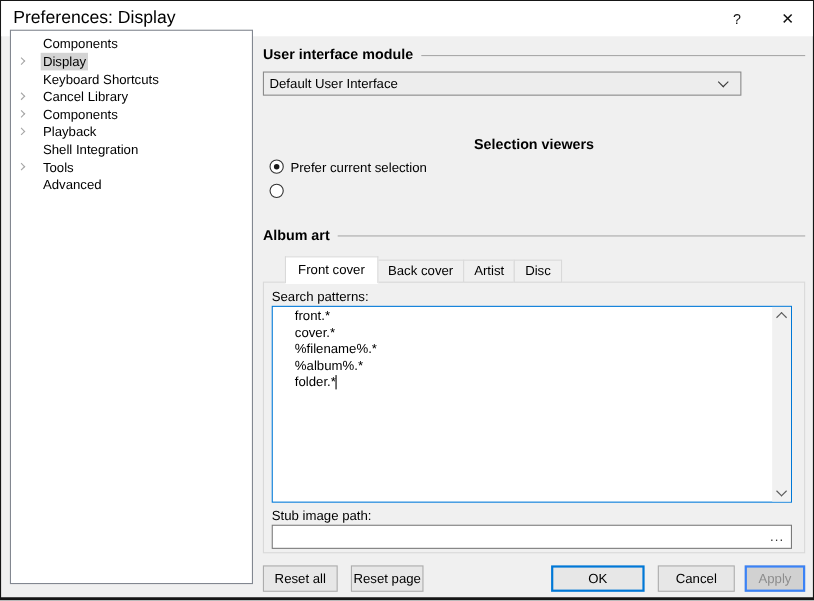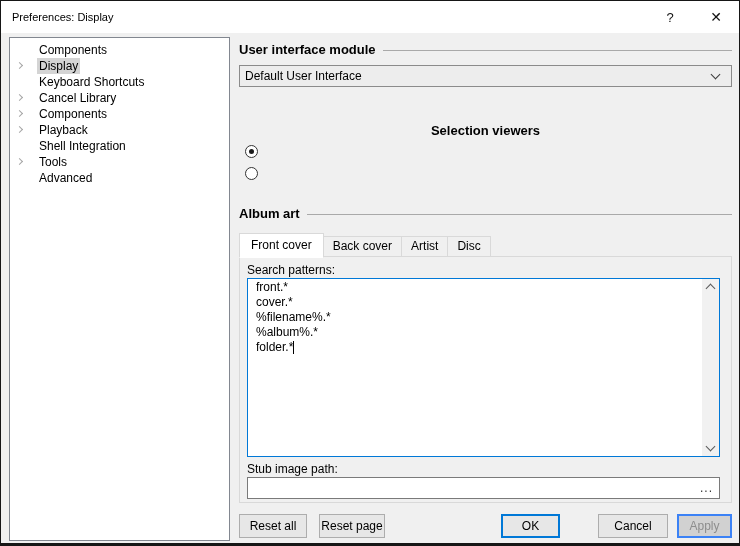--- a/index.html
+++ b/index.html
@@ -4,51 +4,51 @@
 <style>
   * { box-sizing: border-box; margin: 0; padding: 0; }
   html,body { width:740px; height:546px; background:#f0f0f0; font-family:"Liberation Sans", sans-serif; }
   .window {
     position:relative; width:740px; height:546px; background:#f0f0f0;
     border:1px solid #161616; border-bottom:3px solid #161616; overflow:hidden;
     font-size:12px; color:#000;
   }
   
   .titlebar { position:absolute; left:0; top:0; right:0; height:32px; background:#ffffff; display:flex; align-items:center; }
-  .title-text { padding-left:11px; font-size:11px; color:#000; }
+  .title-text { padding-left:11px; font-size:16px; color:#000; }
   .titlebar-spacer { flex:1; }
   .tb-btn { width:46px; height:32px; display:flex; align-items:center; justify-content:center; font-size:14px; color:#111; cursor:default; }
   .tb-btn.help { font-size:13px; }
   
-  .tree { position:absolute; left:8px; top:36px; width:221px; height:504px; background:#fff; border:1px solid #828790; padding-top:4px; }
+  .tree { position:absolute; left:8px; top:26px; width:221px; height:504px; background:#fff; border:1px solid #828790; padding-top:4px; }
   .tree-item { position:relative; height:16px; line-height:16px; padding-left:29px; white-space:nowrap; }
   .chev-right { position:absolute; left:7px; top:5px; width:5px; height:5px; border-top:1px solid #a6a6a6; border-right:1px solid #a6a6a6; transform:rotate(45deg); }
   .tlabel { display:inline-block; padding:0 2px; margin-left:-2px; }
   .tree-item.selected .tlabel { background:#d4d4d4; }
   
   .sect { position:absolute; left:238px; width:493px; height:16px; display:flex; align-items:center; }
   .sect b { font-size:13px; font-weight:bold; white-space:nowrap; }
   .sect .rule { flex:1; height:1px; background:#a9a9a9; margin-left:7px; margin-top:2px; }
   
-  .dropdown { position:absolute; left:238px; top:64px; width:493px; height:22px; background:#ededed; border:1px solid #8b8b8b; display:flex; align-items:center; }
+  .dropdown { position:absolute; left:238px; top:64px; width:435px; height:22px; background:#ededed; border:1px solid #8b8b8b; display:flex; align-items:center; }
   .dropdown .dd-text { padding-left:5px; flex:1; }
   .dd-chev { width:7px; height:7px; border-right:1px solid #3c3c3c; border-bottom:1px solid #3c3c3c; transform:rotate(45deg); margin-right:12px; margin-top:-3px; }
   
   .radio-row { position:absolute; left:244px; height:15px; display:flex; align-items:center; }
   .radio { width:13px; height:13px; border:1px solid #333; border-radius:50%; background:#fff; margin-right:6px; position:relative; flex:none; }
   .radio.on::after { content:""; position:absolute; left:3px; top:3px; width:5px; height:5px; border-radius:50%; background:#1a1a1a; }
   
   .tabstrip { position:absolute; left:238px; top:231px; height:25px; display:flex; align-items:flex-end; z-index:2; }
   .tab { border:1px solid #d9d9d9; background:#f0f0f0; height:21px; padding:2px 9px 0 9px; margin-right:-1px; white-space:nowrap; }
-  .tab.active { background:#ffffff; height:25px; padding:4px 11px 0 11px; border-bottom:1px solid #ffffff; margin-bottom:-1px; z-index:3; position:relative; }
+  .tab.active { background:#ffffff; height:25px; padding:4px 11px 0 11px; border-bottom:1px solid #ffffff; margin-bottom:-1px; z-index:3; position:relative;margin-left:20px; }
   
   .panel { position:absolute; left:238px; top:255px; width:493px; height:247px; border:1px solid #d9d9d9; background:#f0f0f0; z-index:1; }
   .panel-label { position:absolute; left:7px; }
   .editor { position:absolute; left:7px; top:21px; width:473px; height:179px; background:#fff; border:1px solid #0078d7; display:flex; }
-  .editor-text { flex:1; padding:1px 8px; white-space:pre; overflow:hidden; line-height:15px; }
+  .editor-text { flex:1; padding:1px 20px; white-space:pre; overflow:hidden; line-height:15px; }
   .caret { display:inline-block; width:1px; height:13px; background:#000; vertical-align:text-bottom; }
   .vscroll { width:17px; background:#f1f1f1; display:flex; flex-direction:column; justify-content:space-between; align-items:center; padding:6px 0; }
   .chev-up { width:7px; height:7px; border-left:1.5px solid #5a5a5a; border-top:1.5px solid #5a5a5a; transform:rotate(45deg); }
   .chev-down { width:7px; height:7px; border-right:1.5px solid #5a5a5a; border-bottom:1.5px solid #5a5a5a; transform:rotate(45deg); }
   .path-input { position:absolute; left:7px; top:220px; width:473px; height:22px; background:#fff; border:1px solid #7a7a7a; display:flex; align-items:center; }
   .path-value { flex:1; padding-left:4px; }
   .browse-dots { padding-right:6px; color:#333; letter-spacing:1px; }
   
   .btn { position:absolute; top:513px; height:24px; background:#e7e7e7; border:1px solid #adadad; display:flex; align-items:center; justify-content:center; font-size:12px; color:#000; cursor:default; }
   .btn.default { border:2px solid #0078d7; }
@@ -113,20 +113,21 @@
     <span class="dd-text">Default User Interface</span>
     <span class="dd-chev"></span>
   </div>
 
   <div class="sect" style="top:122px;flex-direction:column;">
     <b>Selection viewers</b>
     <span class="rule"></span>
   </div>
   <div class="radio-row" style="top:143px;">
     <span class="radio on"></span>
+    <span>Prefer current selection</span>
   </div>
   <div class="radio-row" style="top:165px;">
     <span class="radio"></span>
   </div>
 
   <div class="sect" style="top:204px;">
     <b>Album art</b>
     <span class="rule"></span>
   </div>
 
@@ -154,17 +155,17 @@
 
     <div class="panel-label" style="top:205px;">Stub image path:</div>
     <div class="path-input">
       <span class="path-value"></span>
       <span class="browse-dots">...</span>
     </div>
   </div>
 
   <div class="btn" style="left:238px; width:68px;">Reset all</div>
   <div class="btn" style="left:318px; width:66px;">Reset page</div>
-  <div class="btn default" style="left:500px; width:59px;">OK</div>
+  <div class="btn default" style="left:500px; width:85px;">OK</div>
   <div class="btn" style="left:597px; width:70px;">Cancel</div>
   <div class="btn disabled" style="left:676px; width:55px;">Apply</div>
 
 </div>
 
 </body></html>

